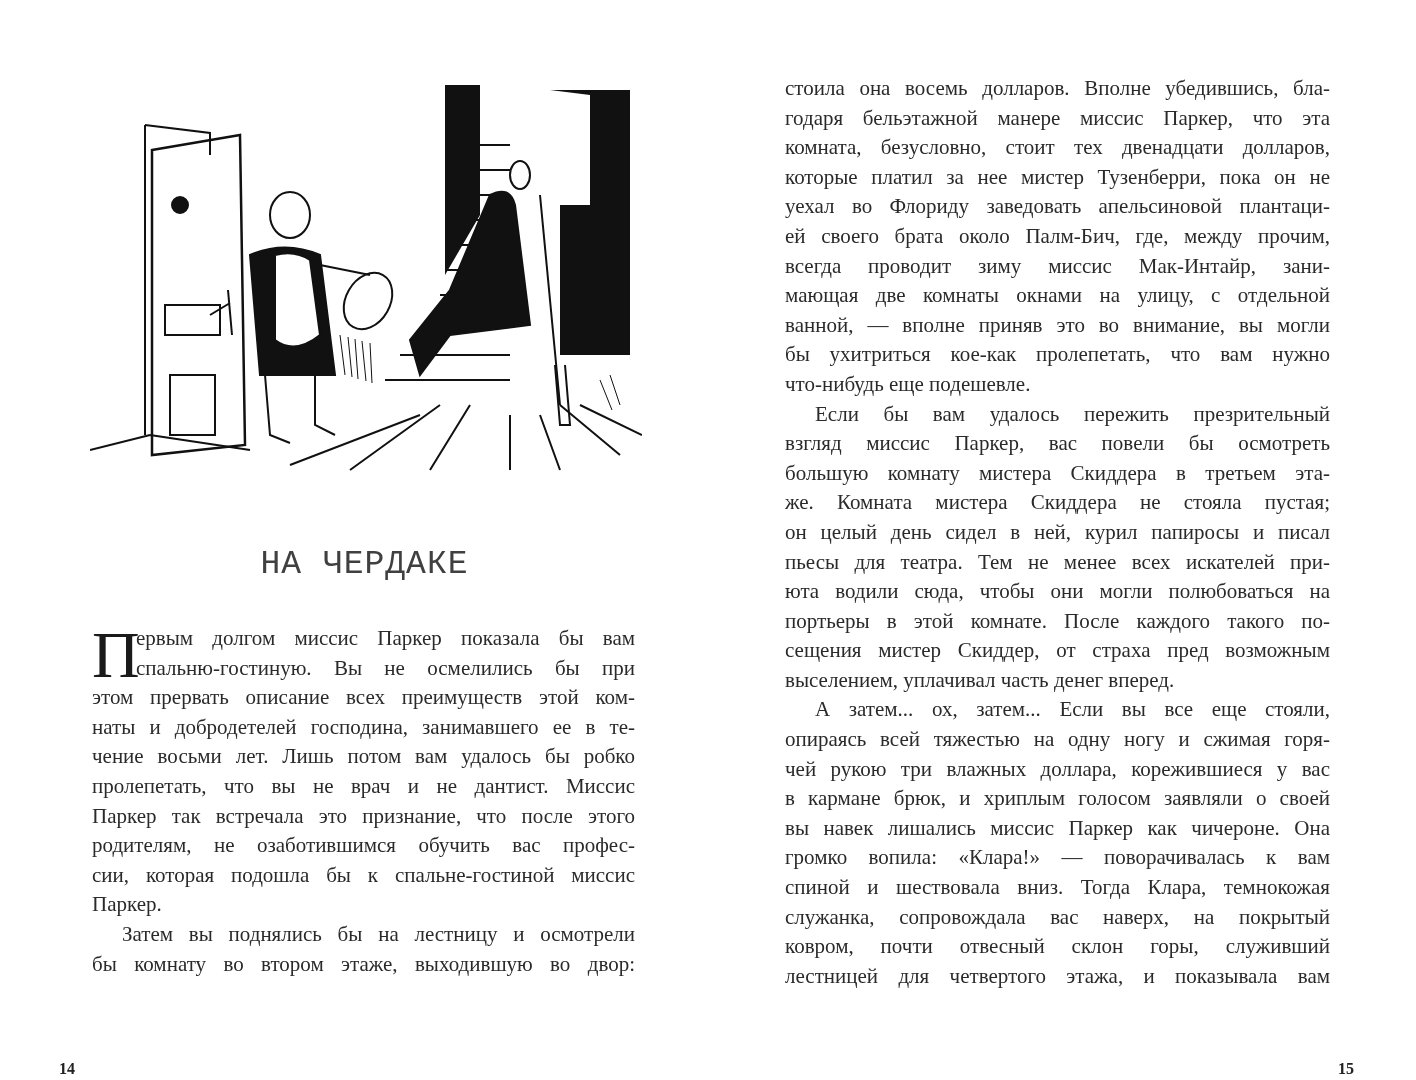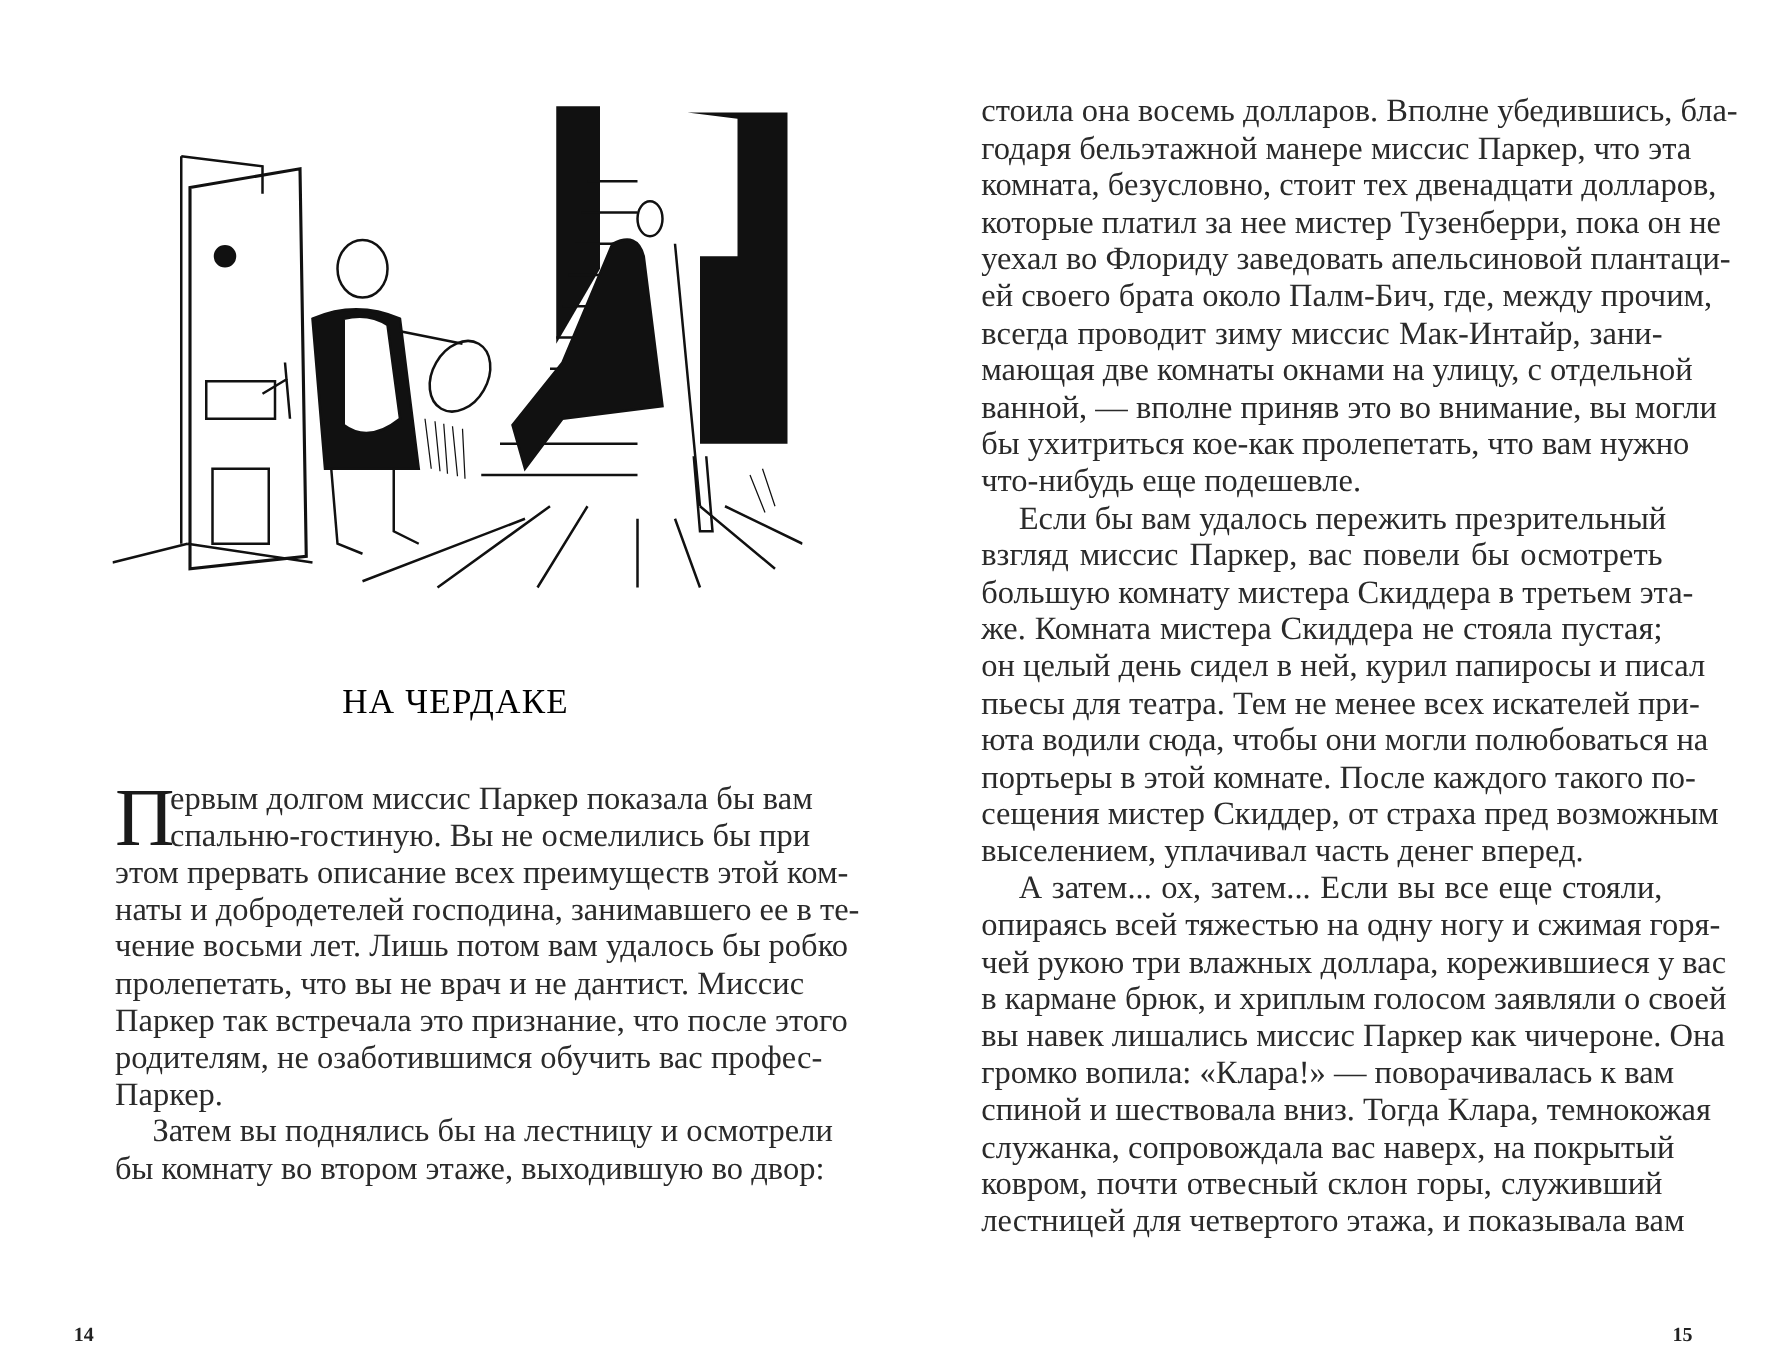--- a/index.html
+++ b/index.html
@@ -6,25 +6,25 @@
   body {
     width: 1416px; height: 1080px; background: #ffffff; position: relative; overflow: hidden;
     font-family: "DejaVu Serif", "Liberation Serif", serif; color: #262626;
   }
   .page { position: absolute; top: 0; height: 1080px; }
   .page-left { left: 0; width: 708px; }
   .page-right { left: 708px; width: 708px; }
   .illustration { position: absolute; left: 90px; top: 75px; width: 552px; height: 400px; }
   .chapter-title {
     position: absolute; left: 92px; width: 545px; top: 546px; text-align: center;
-    font-family: Liberation Serif, serif; font-size: 28px; font-weight: 300;
-    letter-spacing: 1px; color: #000000;
+    font-family: Liberation Mono, monospace; font-size: 33px; font-weight: 300;
+    letter-spacing: 1px; color: #404040;
   }
   .text-block {
-    position: absolute; font-size: 26px; line-height: 29.6px; text-align: justify; color: #2a2a2a;
+    position: absolute; font-size: 21px; line-height: 29.6px; text-align: justify; color: #2a2a2a;
     font-family: "Liberation Serif", "DejaVu Serif", serif;
   }
   .text-left { left: 92px; width: 543px; top: 624px; }
   .text-right { left: 77px; width: 545px; top: 74px; }
   .line { display: block; white-space: nowrap; text-align-last: justify; height: 29.6px; }
   .line.last { text-align-last: left; }
   .line.indent { padding-left: 30px; }
   .dropcap-line { padding-left: 44px; }
   .dropcap {
     position: absolute; left: 92px; top: 627px; font-size: 66px; line-height: 56px;
@@ -77,20 +77,21 @@
 
   <div class="text-block text-left">
     <span class="line dropcap-line">ервым долгом миссис Паркер показала бы вам</span>
     <span class="line dropcap-line">спальню-гостиную. Вы не осмелились бы при</span>
     <span class="line">этом прервать описание всех преимуществ этой ком-</span>
     <span class="line">наты и добродетелей господина, занимавшего ее в те-</span>
     <span class="line">чение восьми лет. Лишь потом вам удалось бы робко</span>
     <span class="line">пролепетать, что вы не врач и не дантист. Миссис</span>
     <span class="line">Паркер так встречала это признание, что после этого</span>
     <span class="line">родителям, не озаботившимся обучить вас профес-</span>
+    <span class="line">сии, которая подошла бы к спальне-гостиной миссис</span>
     <span class="line last">Паркер.</span>
     <span class="line indent">Затем вы поднялись бы на лестницу и осмотрели</span>
     <span class="line">бы комнату во втором этаже, выходившую во двор:</span>
   </div>
 
   <div class="page-num pn-left">14</div>
 </div>
 
 <div class="page page-right">
   <div class="text-block text-right">

